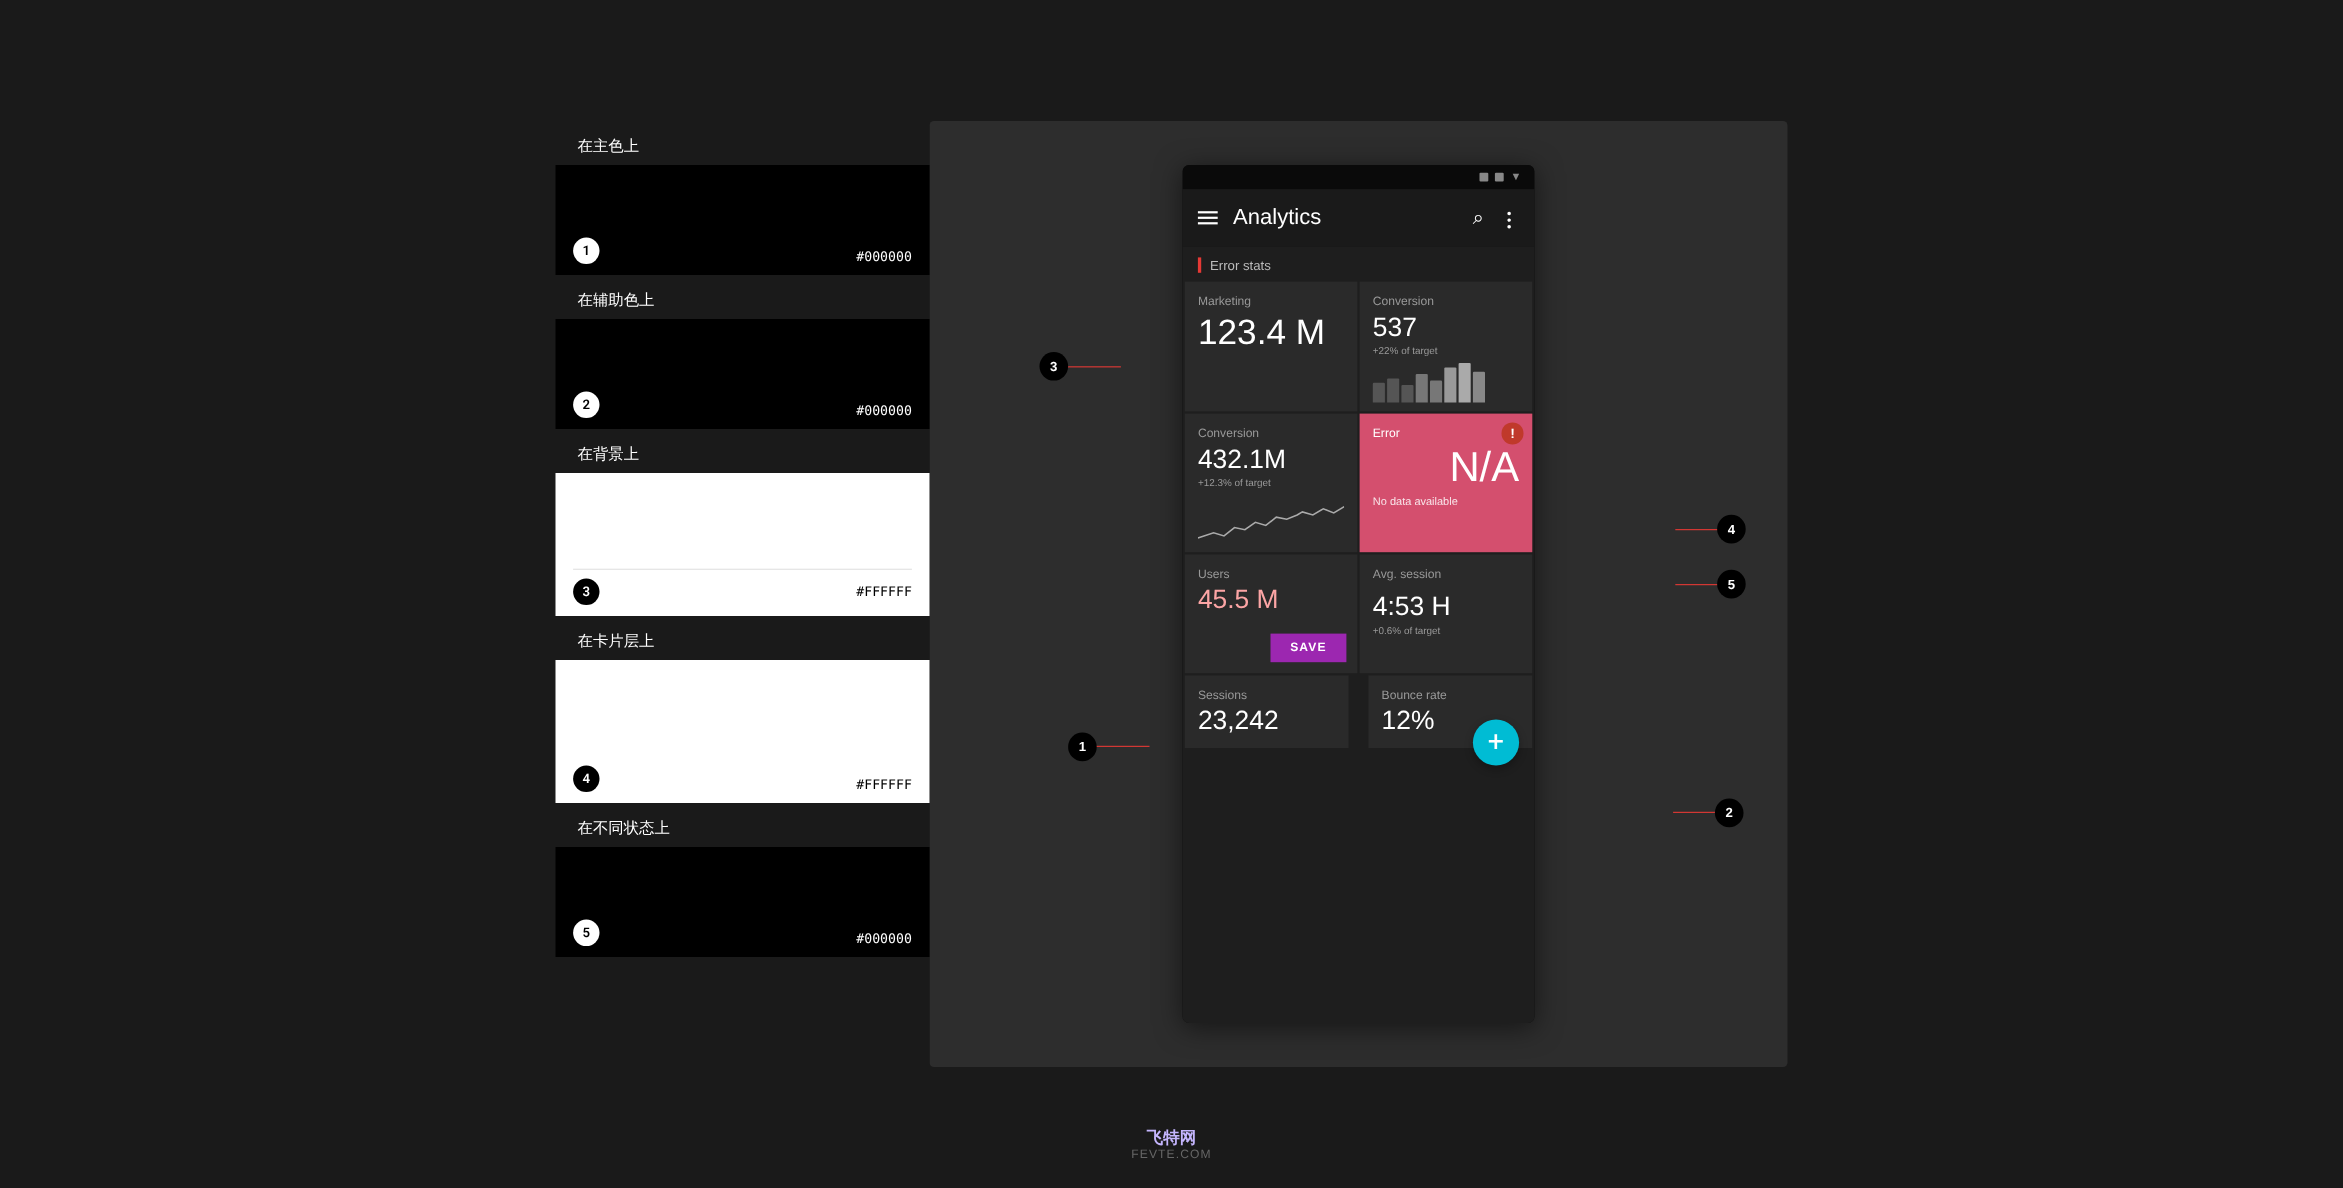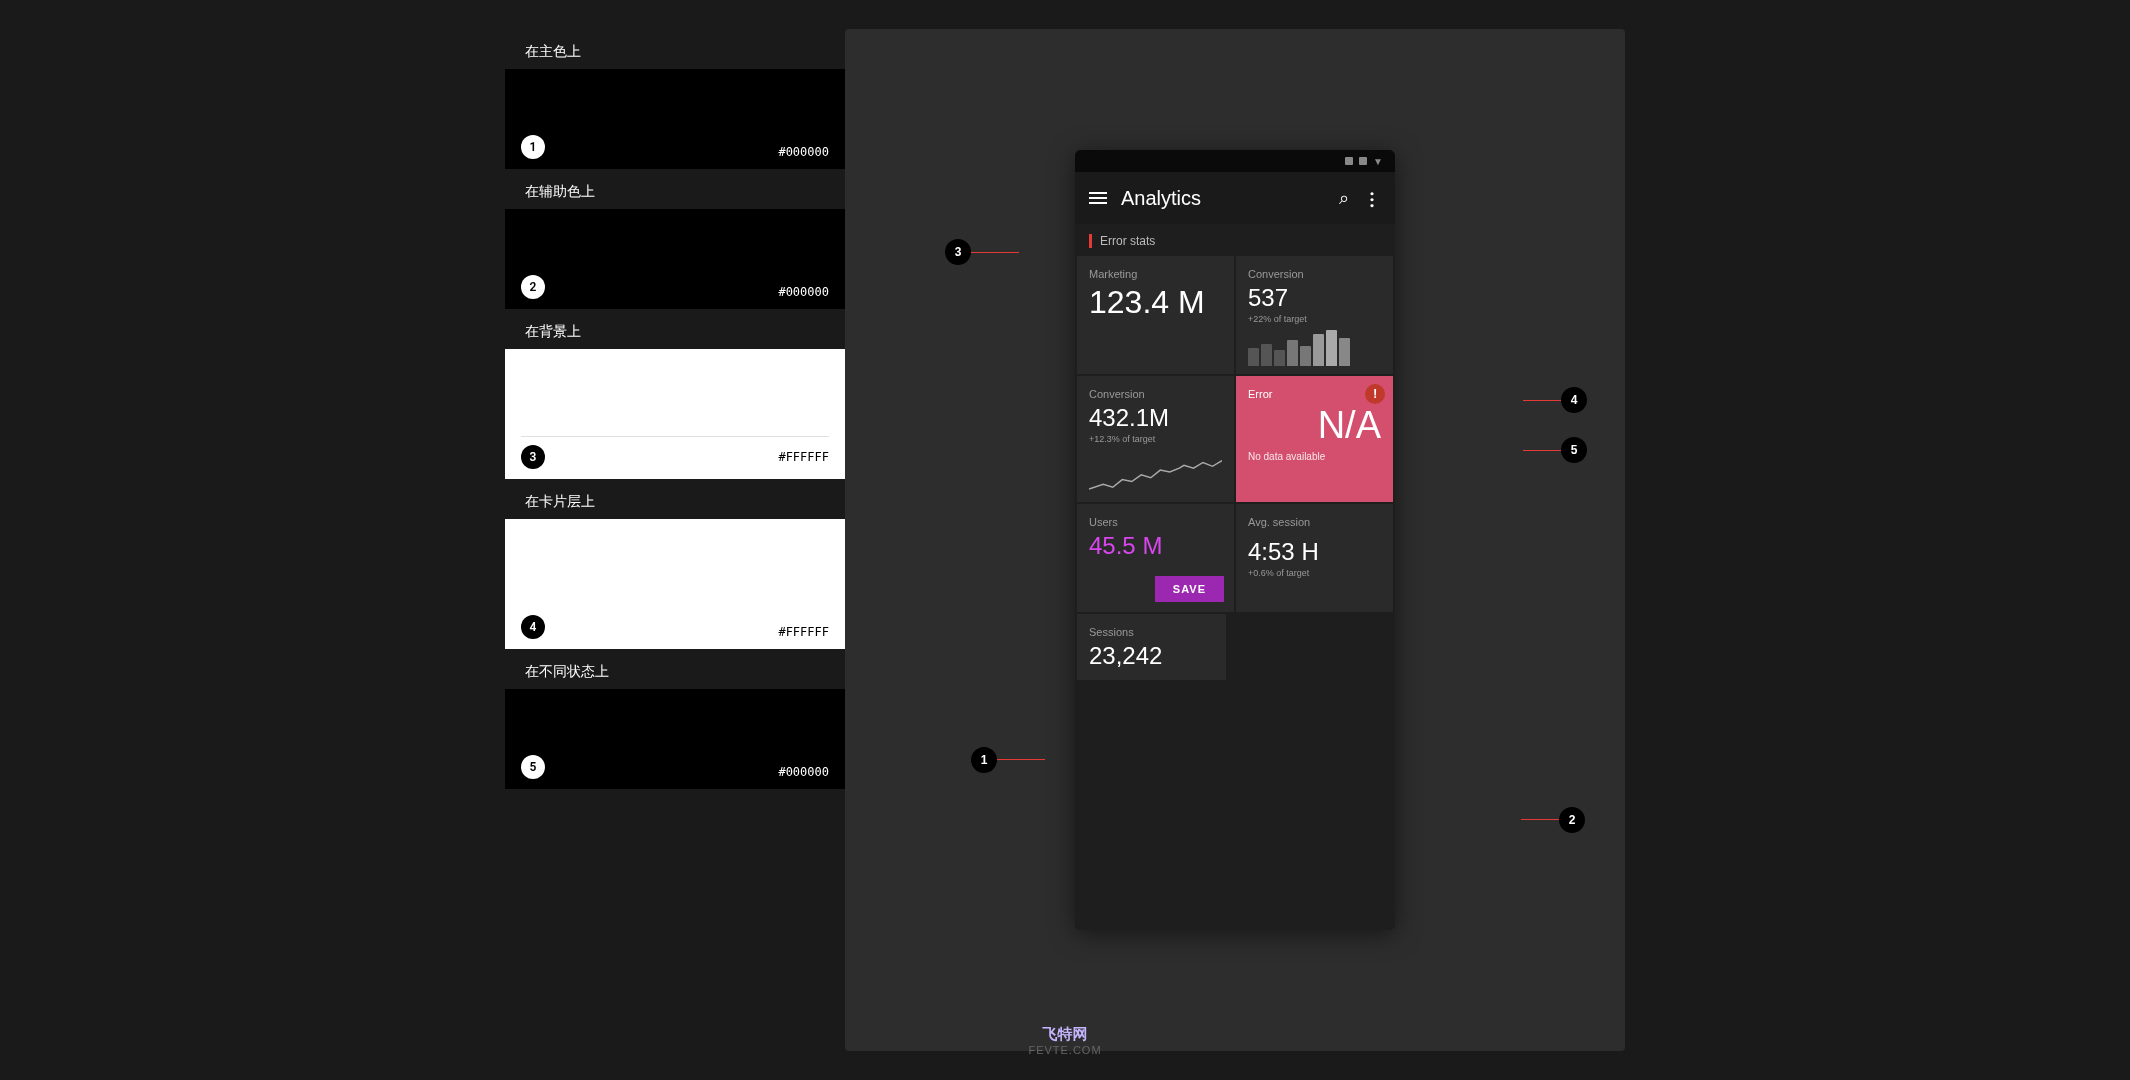--- a/index.html
+++ b/index.html
@@ -12,21 +12,21 @@
       justify-content: center;
       font-family: 'Roboto', Arial, sans-serif;
       overflow: hidden;
     }
   </style>
 </head>
 <body>
 
 <div style="width:2130px;height:1080px;background:#1a1a1a;display:flex;align-items:center;justify-content:center;position:relative;">
 
-  <div style="display:flex;width:1120px;height:1022px;position:relative;">
+  <div style="display:flex;width:1120px;height:860px;position:relative;">
 
     <div style="width:340px;background:#1a1a1a;display:flex;flex-direction:column;z-index:2;">
 
       <div>
         <div style="color:#ffffff;font-size:14px;padding:14px 20px 8px;font-family:sans-serif;">在主色上</div>
         <div style="background:#000000;height:100px;display:flex;align-items:flex-end;justify-content:space-between;padding:10px 16px;">
           <div style="width:24px;height:24px;border-radius:50%;background:#ffffff;color:#000000;display:flex;align-items:center;justify-content:center;font-size:12px;font-weight:600;">
               <span>1</span>
             </div>
           <div style="color:#ffffff;font-size:12px;font-family:monospace;">#000000</div>
@@ -148,39 +148,47 @@
               <div style="color:#ffffff;font-size:38px;font-weight:300;font-family:sans-serif;text-align:right;">N/A</div>
               <div style="color:rgba(255,255,255,0.85);font-size:10px;margin-top:4px;font-family:sans-serif;">No data available</div>
             </div>
 
           </div>
 
           <div style="display:grid;grid-template-columns:1fr 1fr;gap:2px;padding:0 2px;margin-top:2px;">
 
             <div style="background:#2a2a2a;padding:12px 12px 52px;position:relative;">
               <div style="color:#999;font-size:11px;margin-bottom:4px;font-family:sans-serif;">Users</div>
-              <div style="color:#d946ef;font-size:24px;font-weight:300;font-family:sans-serif;">45.5 M</div>
+              <div style="color:#fca5a5;font-size:24px;font-weight:300;font-family:sans-serif;">45.5 M</div>
               <button style="position:absolute;bottom:10px;right:10px;background:#9c27b0;color:#ffffff;border:none;padding:7px 18px;font-size:11px;font-weight:700;letter-spacing:1px;cursor:pointer;font-family:sans-serif;">SAVE</button>
             </div>
 
             <div style="background:#2a2a2a;padding:12px 12px 10px;">
               <div style="color:#999;font-size:11px;margin-bottom:10px;font-family:sans-serif;">Avg. session</div>
               <div style="color:#ffffff;font-size:24px;font-weight:300;font-family:sans-serif;">4:53 H</div>
               <div style="color:#999;font-size:9px;margin-top:2px;font-family:sans-serif;">+0.6% of target</div>
             </div>
 
           </div>
 
           <div style="display:grid;grid-template-columns:1fr 1fr;gap:18px;padding:0 2px;margin-top:2px;">
 
             <div style="background:#2a2a2a;padding:12px 12px 10px;">
               <div style="color:#999;font-size:11px;margin-bottom:4px;font-family:sans-serif;">Sessions</div>
               <div style="color:#ffffff;font-size:24px;font-weight:300;font-family:sans-serif;">23,242</div>
             </div>
 
+            <div style="background:#2a2a2a;padding:12px 12px 10px;position:relative;">
+              <div style="color:#999;font-size:11px;margin-bottom:4px;font-family:sans-serif;">Bounce rate</div>
+              <div style="color:#ffffff;font-size:24px;font-weight:300;font-family:sans-serif;">12%</div>
+
+              <div style="position:absolute;bottom:-16px;right:12px;width:42px;height:42px;border-radius:50%;background:#00bcd4;display:flex;align-items:center;justify-content:center;color:#fff;font-size:26px;cursor:pointer;box-shadow:0 3px 8px rgba(0,0,0,0.3);line-height:1;">
+                <span>+</span>
+              </div>
+            </div>
 
           </div>
 
         </div>
       </div>
 
       <div style="position:absolute;width:26px;height:26px;border-radius:50%;background:#000;color:#fff;display:flex;align-items:center;justify-content:center;font-size:12px;font-weight:700;font-family:sans-serif;left:126px;bottom:278px;z-index:20;">1</div>
       <div style="position:absolute;left:150px;bottom:291px;width:50px;height:1px;background:#e53935;z-index:19;"></div>
 
       <div style="position:absolute;width:26px;height:26px;border-radius:50%;background:#000;color:#fff;display:flex;align-items:center;justify-content:center;font-size:12px;font-weight:700;font-family:sans-serif;right:40px;bottom:218px;z-index:20;">2</div>

